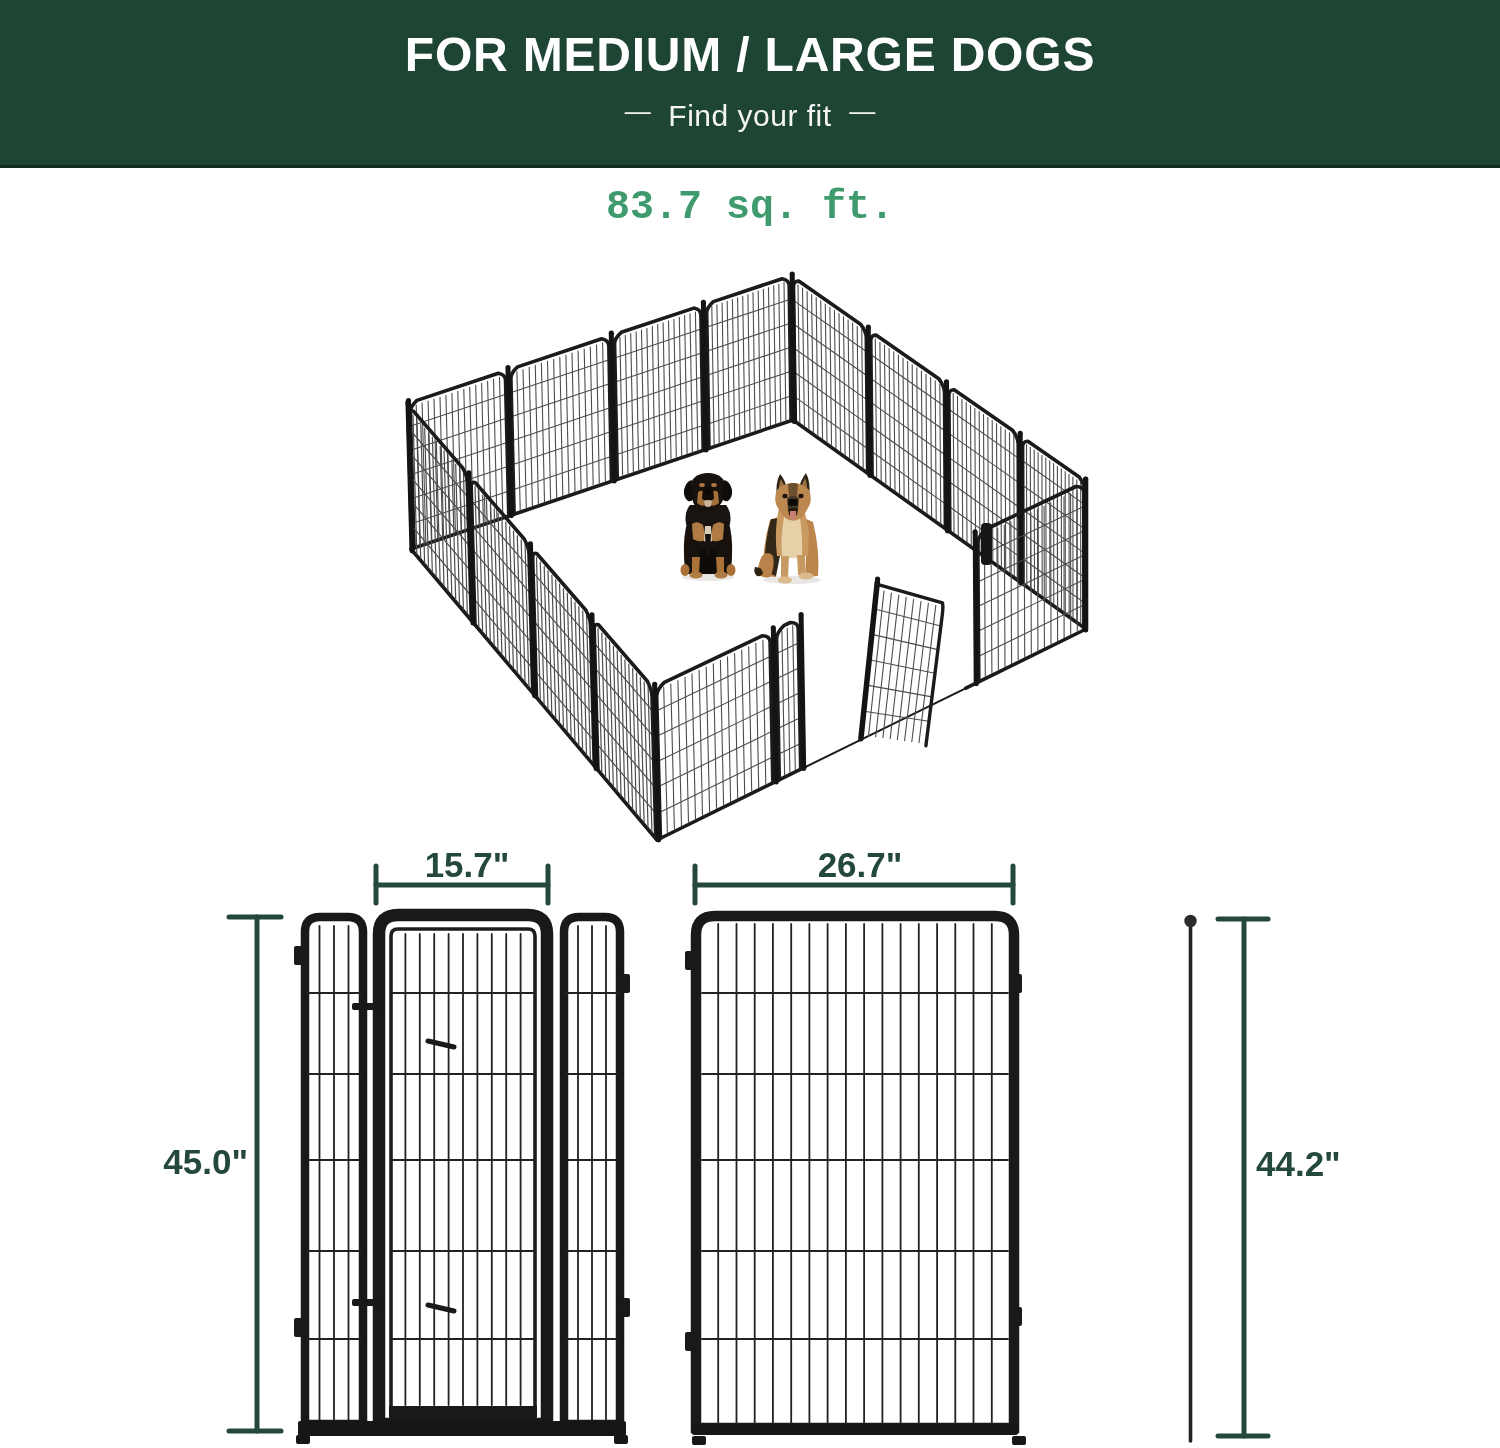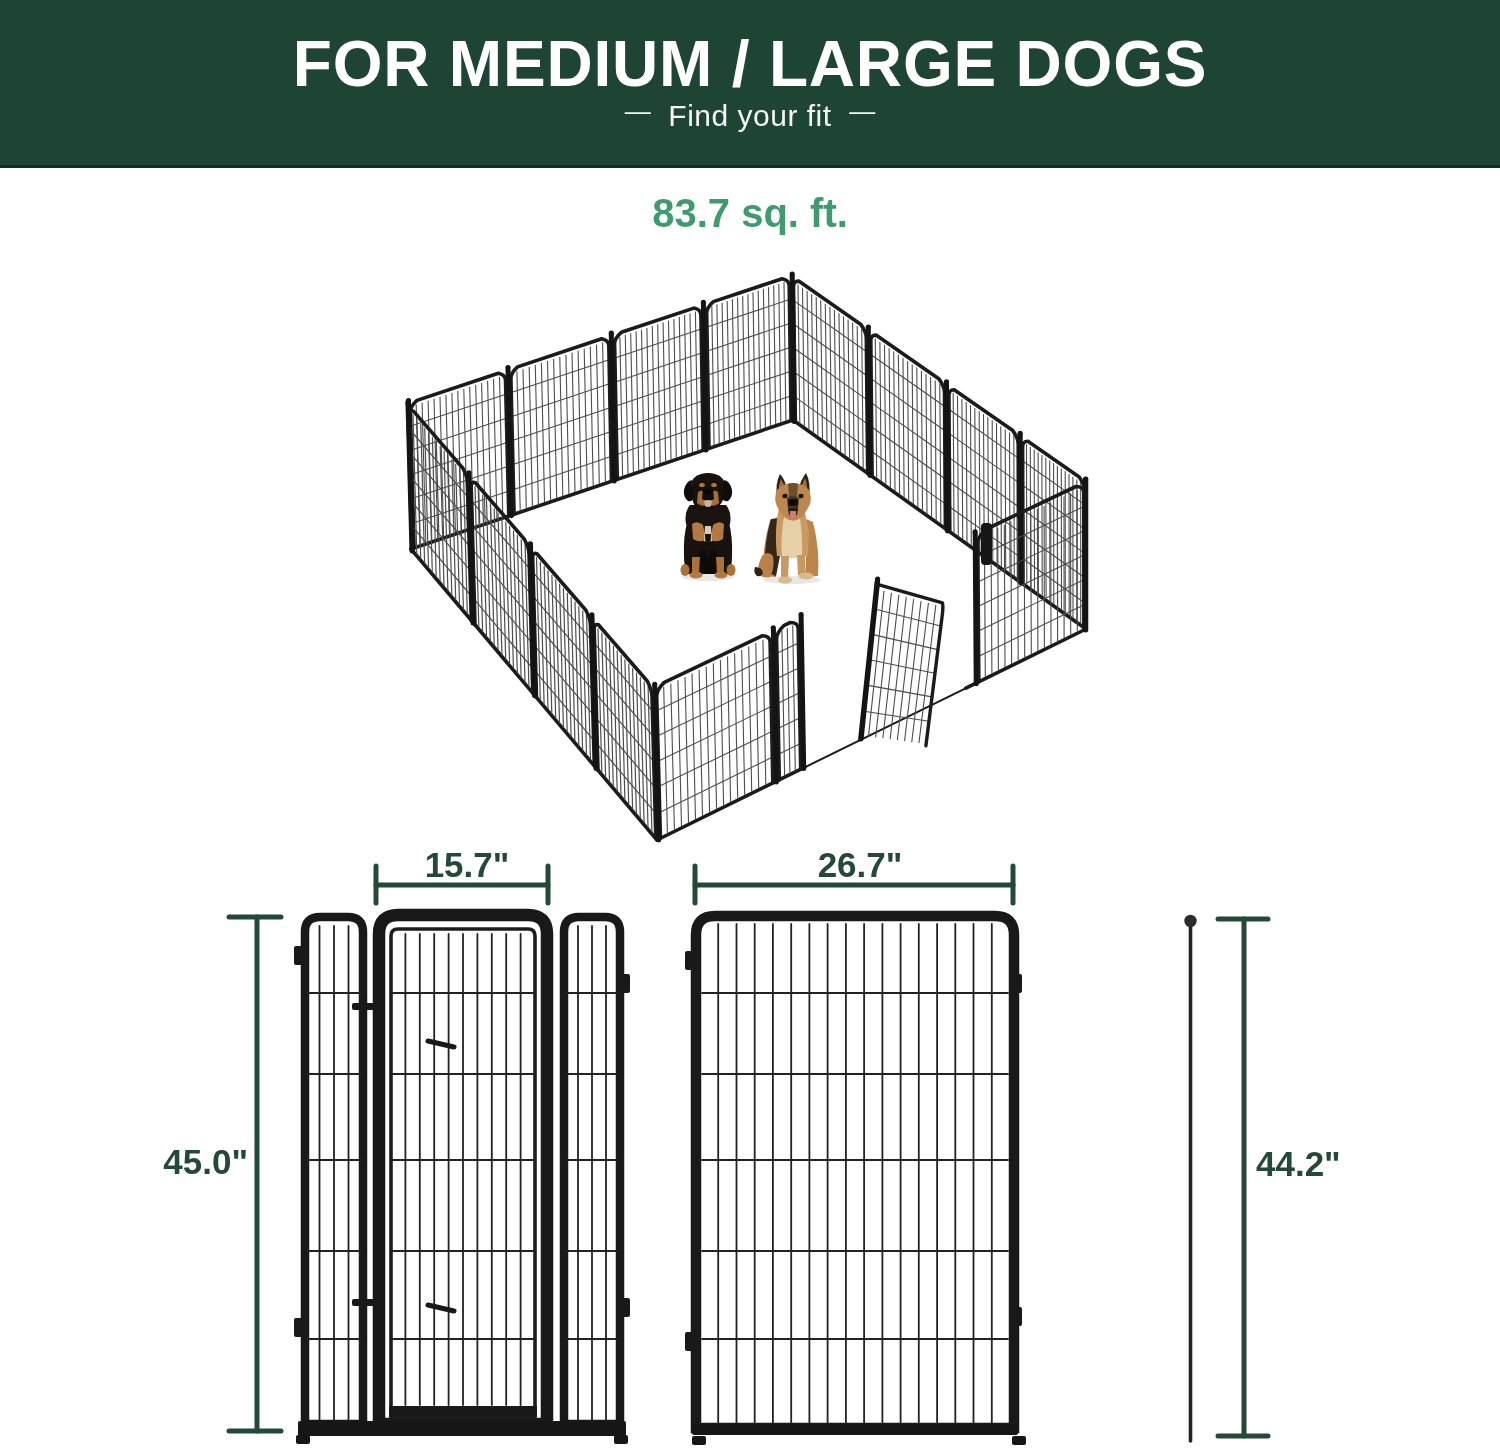--- a/index.html
+++ b/index.html
@@ -1,24 +1,24 @@
 <!DOCTYPE html>
 <html><head>
 <meta charset="utf-8">
 <style>
   html,body { margin:0; padding:0; background:#ffffff; width:1500px; height:1448px;
                font-family:"Liberation Sans", sans-serif; overflow:hidden; }
   .banner { position:absolute; left:0; top:0; width:1500px; height:165px; background:#1e4433; border-bottom:3px solid #152d23; }
   .headline { position:absolute; left:0; top:27px; width:1500px; text-align:center;
-               color:#ffffff; font-weight:bold; font-size:64px; letter-spacing:0.8px; white-space:nowrap; }
+               color:#ffffff; font-weight:bold; font-size:48px; letter-spacing:0.8px; white-space:nowrap; }
   .subtitle { position:absolute; left:0; top:99px; width:1500px; text-align:center;
                color:#f4f6f5; font-size:30px; font-weight:normal; letter-spacing:0.5px; }
   .subtitle .dash { position:relative; top:-6px; font-size:26px; letter-spacing:0; }
-  .area { position:absolute; left:0; top:191px; width:1500px; text-align:center;
-           color:#3f9b6d; font-weight:bold; font-size:40px; }
+  .area { position:absolute; left:0; top:185px; width:1500px; text-align:center;
+           color:#3f9b6d; font-weight:bold; font-size:40px;font-family:Liberation Mono, monospace; }
 </style>
 </head>
 <body>
 
 <div class="banner"></div>
 
 <div class="headline">FOR MEDIUM / LARGE DOGS</div>
 
 <div class="subtitle"><span class="dash">—</span>&nbsp; Find your fit &nbsp;<span class="dash">—</span></div>
 

